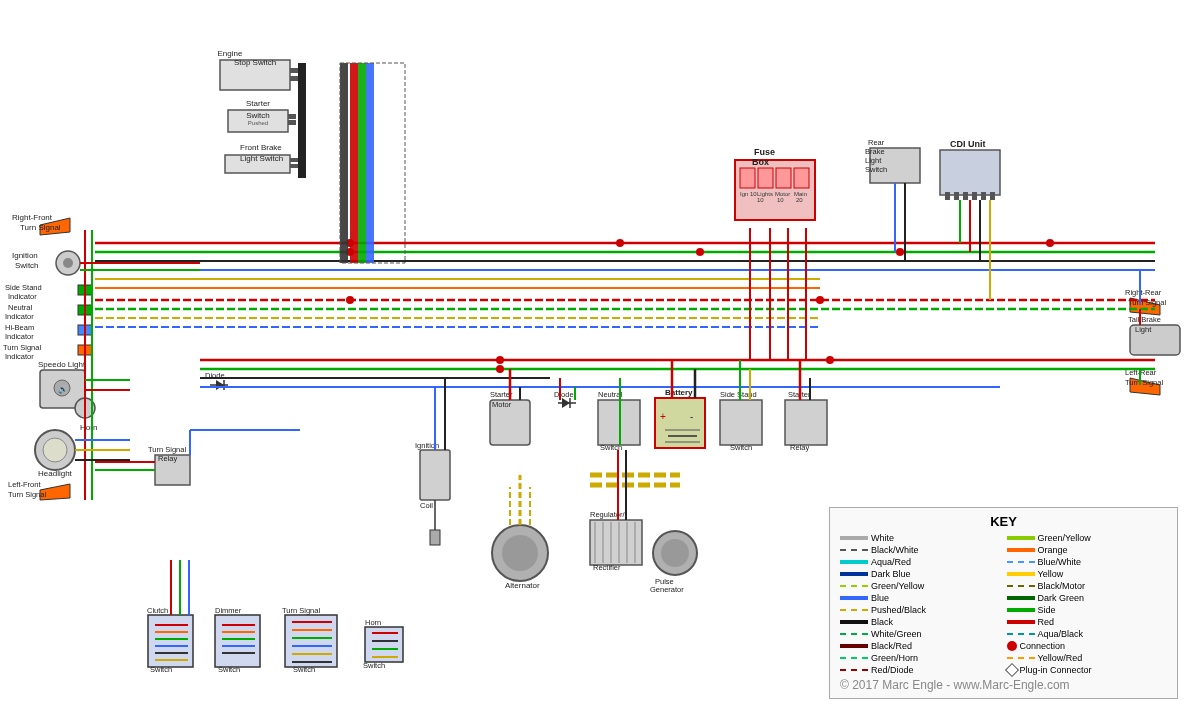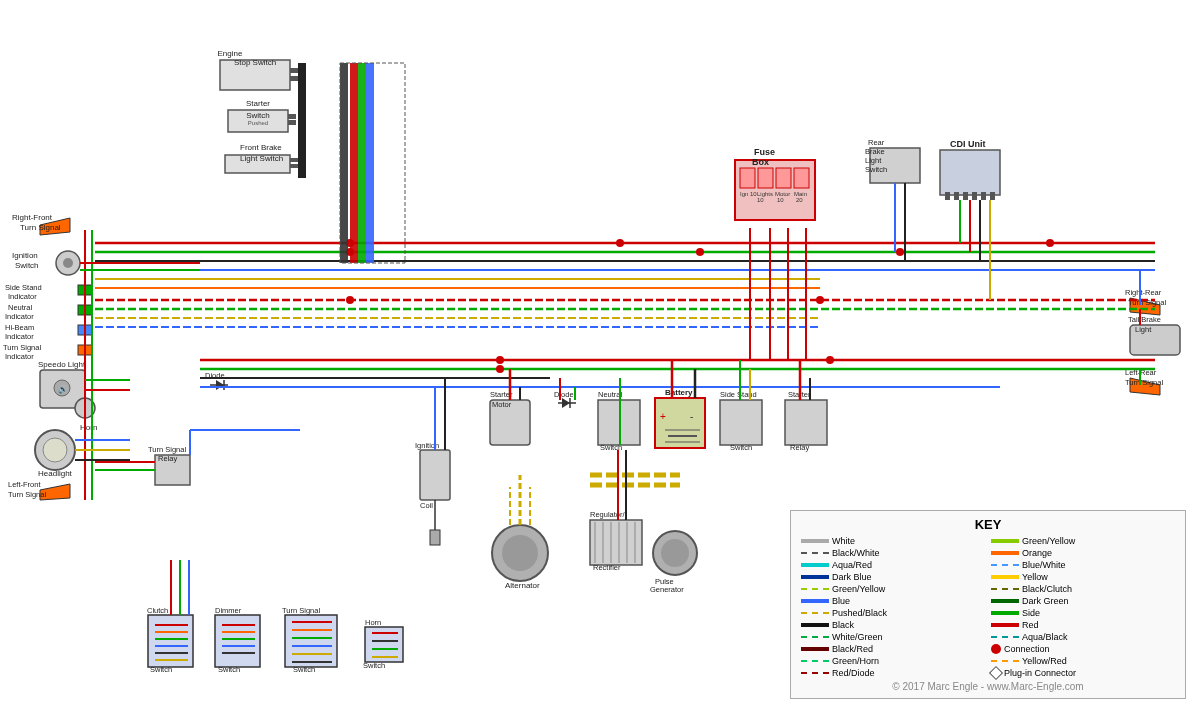--- a/index.html
+++ b/index.html
@@ -35,22 +35,22 @@
       top: 0;
       left: 0;
       width: 1200px;
       height: 709px;
     }
 
     
     .key-box {
       position: absolute;
       bottom: 10px;
-      right: 14px;
-      width: 396px;
+      right: 22px;
+      width: 349px;
       background: #f9f9f9;
       border: 1.5px solid #aaa;
       padding: 6px 10px;
       font-size: 10px;
     }
     .key-title {
       text-align: center;
       font-weight: bold;
       font-size: 13px;
       margin-bottom: 4px;
@@ -85,23 +85,23 @@
     }
     .key-diamond {
       width: 10px;
       height: 10px;
       flex-shrink: 0;
       transform: rotate(45deg);
       border: 1.5px solid #555;
       background: white;
     }
     .copyright {
-      font-size: 10px;
+      font-size: 12px;
       color: #888;
-      text-align: center;
+      text-align: left;
       margin-top: 3px;
     }
   </style>
 </head>
 <body>
 
 <div class="diagram-container">
 
   <div class="title">1993–2009 Honda XR650L</div>
 
@@ -478,21 +478,21 @@
         <div class="key-line" style="background:#ffcc00;"></div>
         <span>Yellow</span>
       </div>
 
       <div class="key-item">
         <div class="key-line dashed" style="border-color:#99cc00;"></div>
         <span>Green/Yellow</span>
       </div>
       <div class="key-item">
         <div class="key-line dashed" style="border-color:#666600;"></div>
-        <span>Black/Clutch</span>
+        <span>Black/Motor</span>
       </div>
       <div class="key-item">
         <div class="key-line" style="background:#3366ff;"></div>
         <span>Blue</span>
       </div>
       <div class="key-item">
         <div class="key-line" style="background:#006600;"></div>
         <span>Dark Green</span>
       </div>
 

